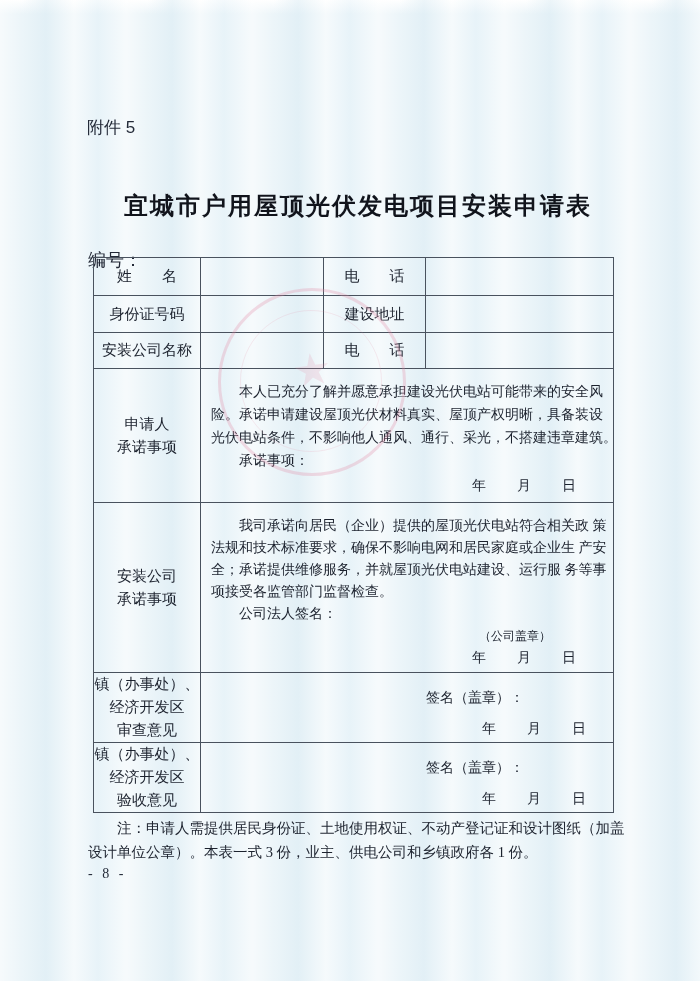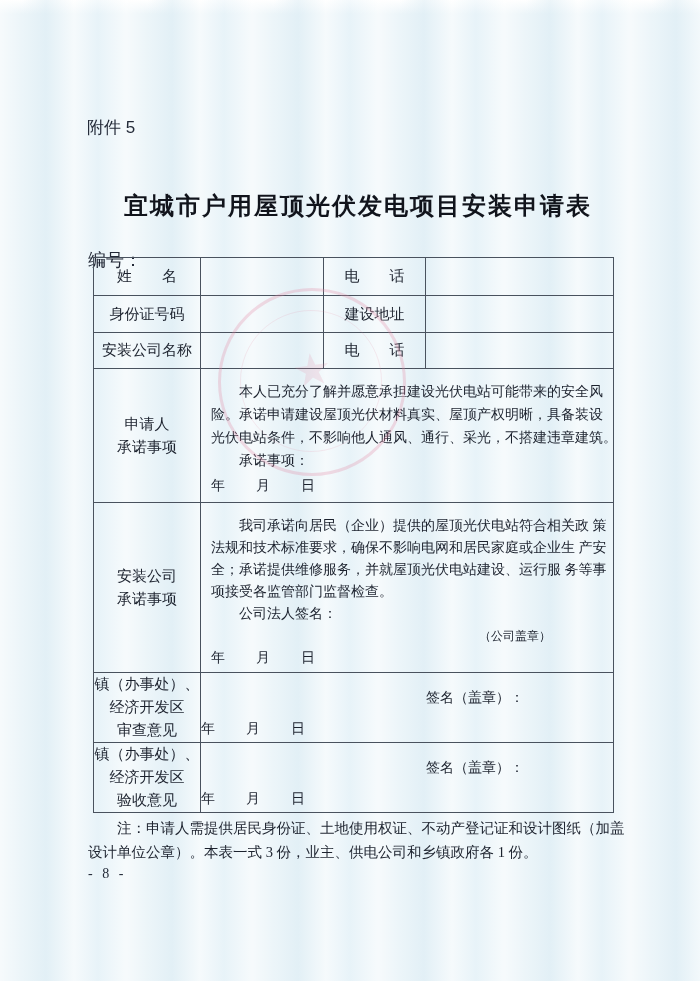--- a/index.html
+++ b/index.html
@@ -51,21 +51,21 @@
   td.content{vertical-align:top;}
   .pad4{padding:6px 10px 0 10px;}
   .pad5{padding:8px 10px 0 10px;}
   .pad67{padding:12px 0 0 0;}
   .para-line{line-height:23px;font-size:14px;white-space:nowrap;}
   .para-line.first{padding-left:2em;}
   .r5 .para-line{line-height:22px;}
   .sign-line{line-height:23px;font-size:14px;padding-left:2em;}
   .r5 .sign-line{line-height:22px;}
   .seal-line{line-height:22px;font-size:12px;text-align:right;padding-right:52px;}
-  .date-line{line-height:23px;font-size:14px;text-align:left;padding-right:26px;letter-spacing:1px;}
+  .date-line{line-height:23px;font-size:14px;text-align:right;padding-right:26px;letter-spacing:1px;}
   .r4 .date-line{margin-top:2px;}
   .r5 .date-line{line-height:22px;}
   .sign-mid{line-height:22px;font-size:14px;margin-left:225px;}
   .r67-date{margin-top:8px;}
   .note{
     position:absolute;left:88px;top:816px;width:560px;
     font-size:14.5px;line-height:24px;color:#1c222e;
   }
   .note .note-line{white-space:nowrap;}
   .note .note-line.first{padding-left:2em;}

